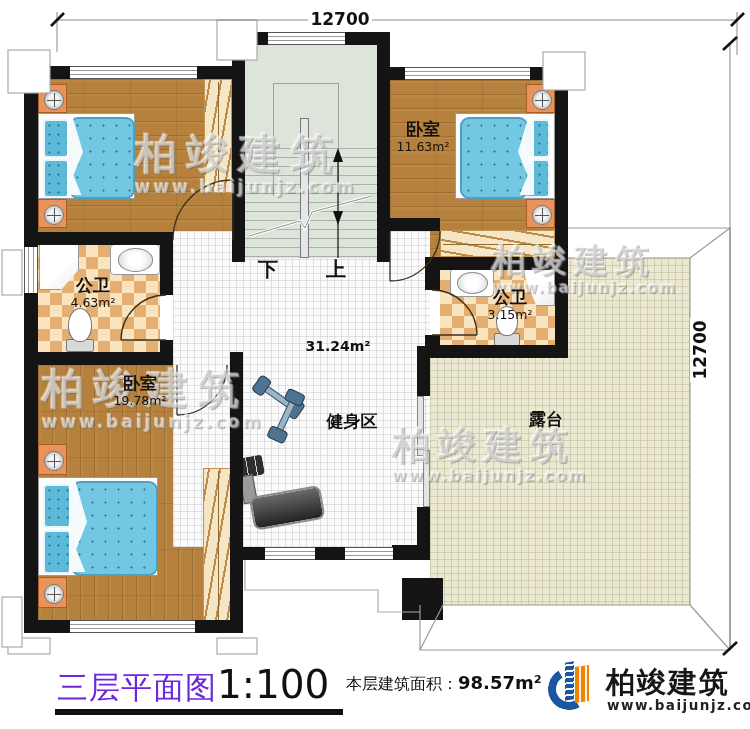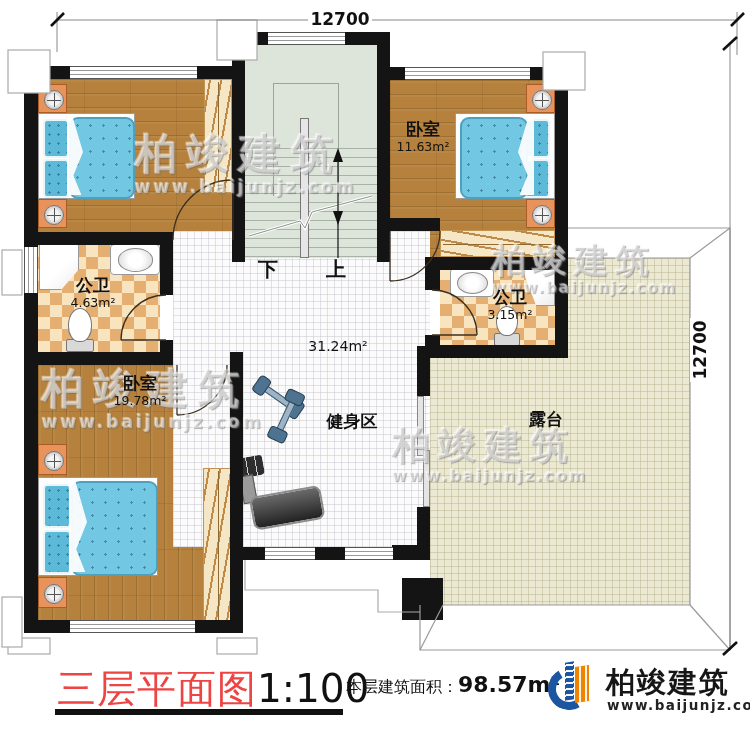--- a/index.html
+++ b/index.html
@@ -61,25 +61,25 @@
   .rlabel{color:#111;text-align:center;line-height:1.15;}
   .rname{font-weight:bold;font-size:17px;}
   .rarea{font-weight:normal;font-size:12.5px;}
   .updown{font-weight:bold;font-size:20px;color:#111;}
   .wm{pointer-events:none;color:rgba(255,255,255,.42);
       text-shadow:1px 1px 1px rgba(105,105,105,.50),-1px -1px 1px rgba(255,255,255,.55);line-height:1;}
   .wm .b{font-weight:bold;}
   .wm .u{font-weight:bold;}
   .dimtext{font-weight:bold;font-size:17px;color:#111;background:#fff;text-align:center;}
   
-  .ftitle{font-size:39px;color:#ef4444;letter-spacing:1px;white-space:nowrap;margin-top:48px;}
+  .ftitle{font-size:31px;color:#6d28d9;letter-spacing:1px;white-space:nowrap;margin-top:48px;}
   .fscale{font-size:39px;color:#111;}
   .fline{background:#111;}
   .fmeta{font-size:16px;color:#111;white-space:nowrap;}
-  .fmeta b{font-size:22px;}
+  .fmeta b{font-size:18px;}
   .fbrand{font-weight:bold;font-size:29px;color:#161616;letter-spacing:2px;white-space:nowrap;}
   .furl{font-weight:bold;font-size:13.5px;color:#222;letter-spacing:1.5px;white-space:nowrap;}
 </style>
 </head>
 <body>
 
 <div id="stage">
 
   <div class="abs wood" style="left:38px;top:79px;width:194px;height:153px"></div>
   <div class="abs wood" style="left:390px;top:80px;width:165px;height:177px"></div>
@@ -298,21 +298,21 @@
   </div>
   <div class="abs rlabel" style="left:477px;top:288px;width:66px">
     <div class="rname">公卫</div>
     <div class="rarea">3.15m²</div>
   </div>
   <div class="abs rlabel" style="left:103px;top:374px;width:74px">
     <div class="rname">卧室</div>
     <div class="rarea">19.78m²</div>
   </div>
   <div class="abs rlabel" style="left:300px;top:338px;width:76px">
-    <div style="font-weight:normal;font-size:14px">31.24m²</div>
+    <div style="font-weight:bold;font-size:14px">31.24m²</div>
   </div>
   <div class="abs rlabel" style="left:308px;top:412px;width:88px">
     <div class="rname">健身区</div>
   </div>
   <div class="abs rlabel" style="left:518px;top:410px;width:56px">
     <div class="rname">露台</div>
   </div>
   <div class="abs updown" style="left:258px;top:256px">下</div>
   <div class="abs updown" style="left:326px;top:256px">上</div>
 

